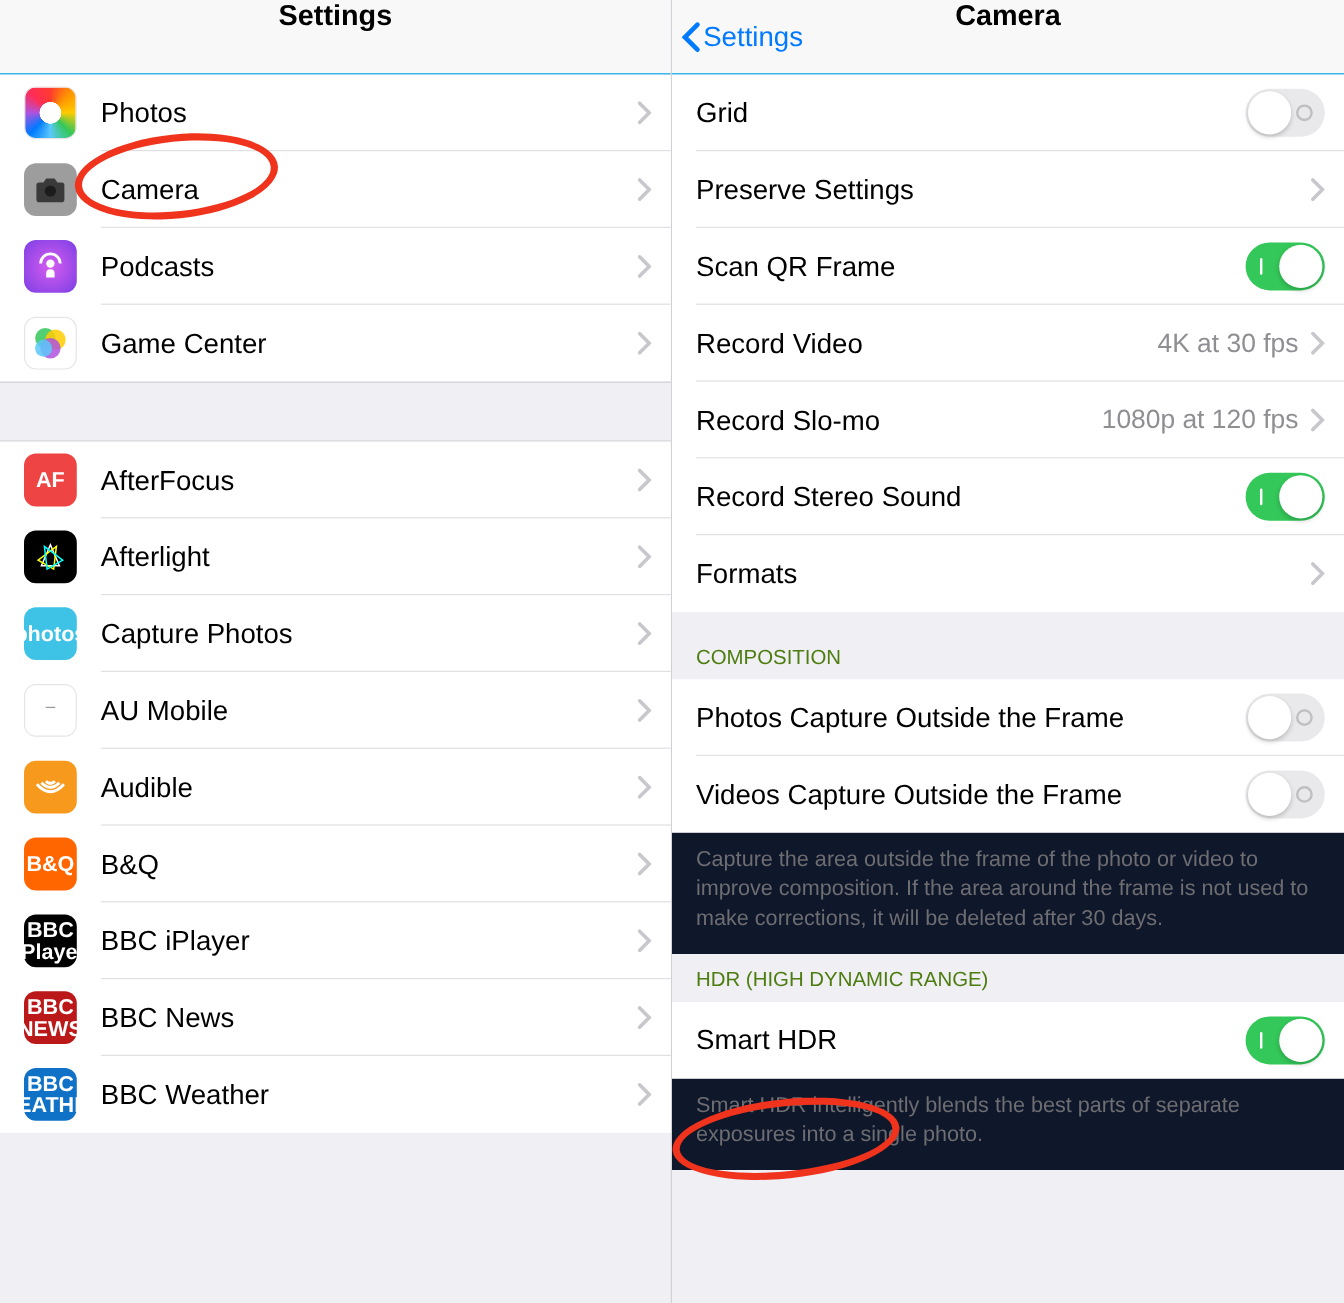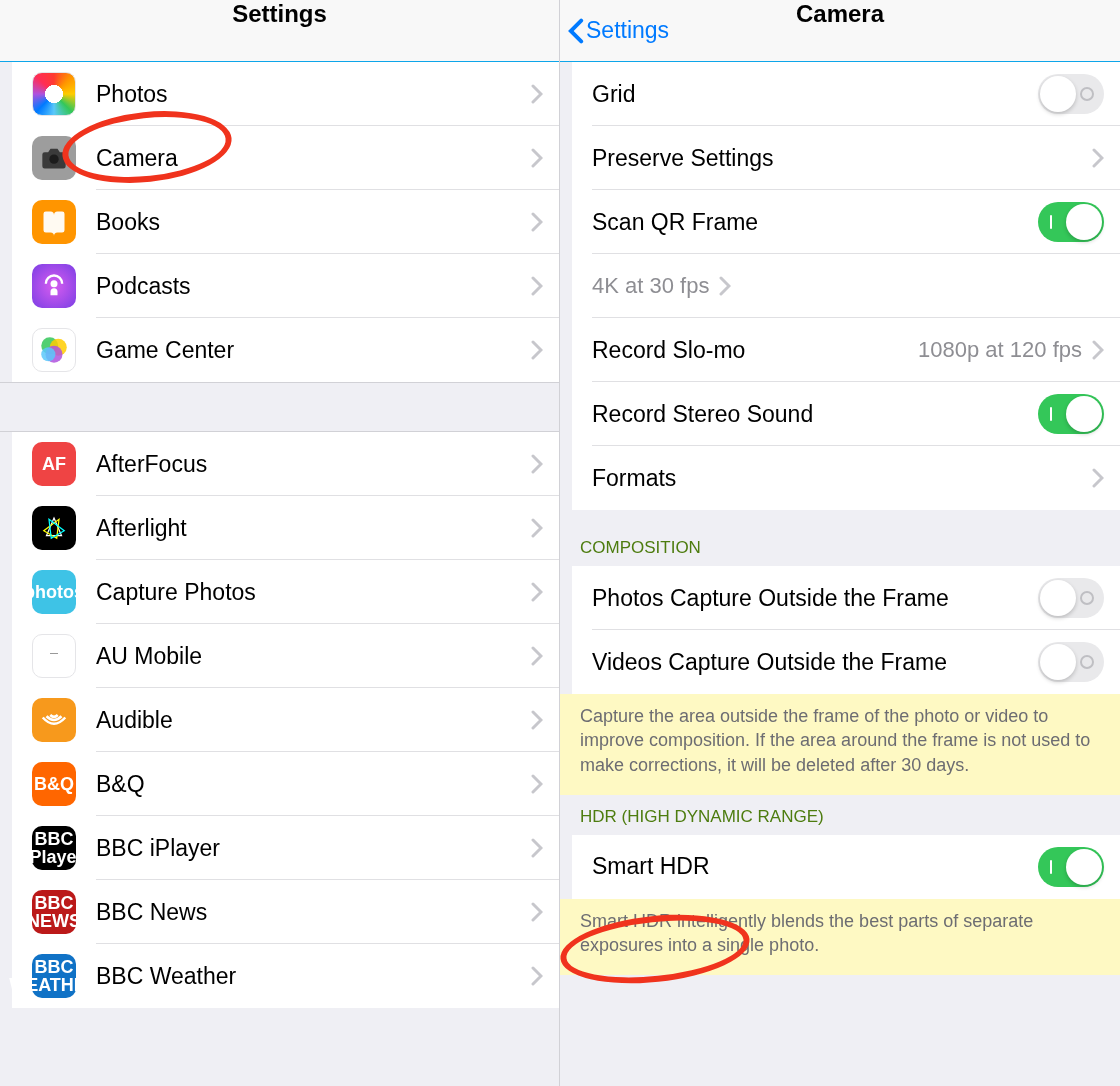--- a/index.html
+++ b/index.html
@@ -26,21 +26,21 @@
   .header .title { font-size: 24px; font-weight: 700; color: #000; }
   .header .back {
     position: absolute; left: 8px; top: 0; bottom: 0;
     display: flex; align-items: center;
     color: #007aff; font-size: 23px;
     cursor: pointer;
   }
   .header .back .chev { margin-right: 2px; }
 
   
-  .list { background: #fff; margin-left: 12px; }
+  .list { background: #fff; }
   .row {
     display: flex; align-items: center;
     height: 64px;
     padding-left: 20px; padding-right: 16px;
     position: relative;
     cursor: pointer;
   }
   .row .sep {
     position: absolute; left: 84px; right: 0; bottom: 0; height: 1px;
     background: #e0e0e3;
@@ -85,21 +85,21 @@
   .gap { height: 50px; background: #efeff4; border-top:1px solid #d1d1d6; border-bottom:1px solid #d1d1d6; }
 
   .section-header {
     padding: 28px 20px 8px 20px;
     font-size: 17px; color: #4d7c0f;
     background: #efeff4;
   }
   .section-footer {
     padding: 10px 25px 18px 20px;
     font-size: 18px; line-height: 1.35; color: #6d6d72;
-    background: #fef9c3;
+    background: #0f172a;
   }
 
   
   .marker {
     position: absolute;
     border: 6px solid #f0331d;
     border-radius: 50%;
     pointer-events: none;
     transform: rotate(-6deg);
   }
@@ -147,32 +147,20 @@
             <circle cx="12" cy="13" r="4" fill="#1c1c1c"></circle>
           </svg>
       </div>
       <div class="label">Camera</div>
       <svg class="chevron" width="12" height="20" viewBox="0 0 12 20">
           <path d="M2 2l8 8-8 8" stroke="#c7c7cc" stroke-width="3" fill="none" stroke-linecap="round"></path>
         </svg>
       <div class="sep"></div>
     </div>
     <div class="row">
-      <div class="icon ic-books">
-        <svg width="28" height="28" viewBox="0 0 24 24">
-            <path fill="#fff" d="M3 5a2 2 0 012-2h4a3 3 0 013 3 3 3 0 013-3h4a2 2 0 012 2v14a2 2 0 01-2 2h-4a3 3 0 00-3 3 3 3 0 00-3-3H5a2 2 0 01-2-2V5z" opacity=".95"></path>
-          </svg>
-      </div>
-      <div class="label">Books</div>
-      <svg class="chevron" width="12" height="20" viewBox="0 0 12 20">
-          <path d="M2 2l8 8-8 8" stroke="#c7c7cc" stroke-width="3" fill="none" stroke-linecap="round"></path>
-        </svg>
-      <div class="sep"></div>
-    </div>
-    <div class="row">
       <div class="icon ic-podcasts">
         <svg width="28" height="28" viewBox="0 0 24 24">
             <circle cx="12" cy="10" r="3" fill="#fff"></circle>
             <path d="M12 14c-2 0-3 1-3 3v3h6v-3c0-2-1-3-3-3z" fill="#fff"></path>
             <path d="M5 10a7 7 0 0114 0" stroke="#fff" stroke-width="2" fill="none"></path>
           </svg>
       </div>
       <div class="label">Podcasts</div>
       <svg class="chevron" width="12" height="20" viewBox="0 0 12 20">
           <path d="M2 2l8 8-8 8" stroke="#c7c7cc" stroke-width="3" fill="none" stroke-linecap="round"></path>
@@ -315,20 +303,21 @@
       <div class="sep"></div>
     </div>
     <div class="row noicon">
       <div class="label">Scan QR Frame</div>
       <div class="toggle on">
           <div class="knob"></div>
         </div>
       <div class="sep"></div>
     </div>
     <div class="row noicon">
+      <div class="label">Record Video</div>
       <div class="value">4K at 30 fps</div>
       <svg class="chevron" width="12" height="20" viewBox="0 0 12 20">
           <path d="M2 2l8 8-8 8" stroke="#c7c7cc" stroke-width="3" fill="none" stroke-linecap="round"></path>
         </svg>
       <div class="sep"></div>
     </div>
     <div class="row noicon">
       <div class="label">Record Slo-mo</div>
       <div class="value">1080p at 120 fps</div>
       <svg class="chevron" width="12" height="20" viewBox="0 0 12 20">

